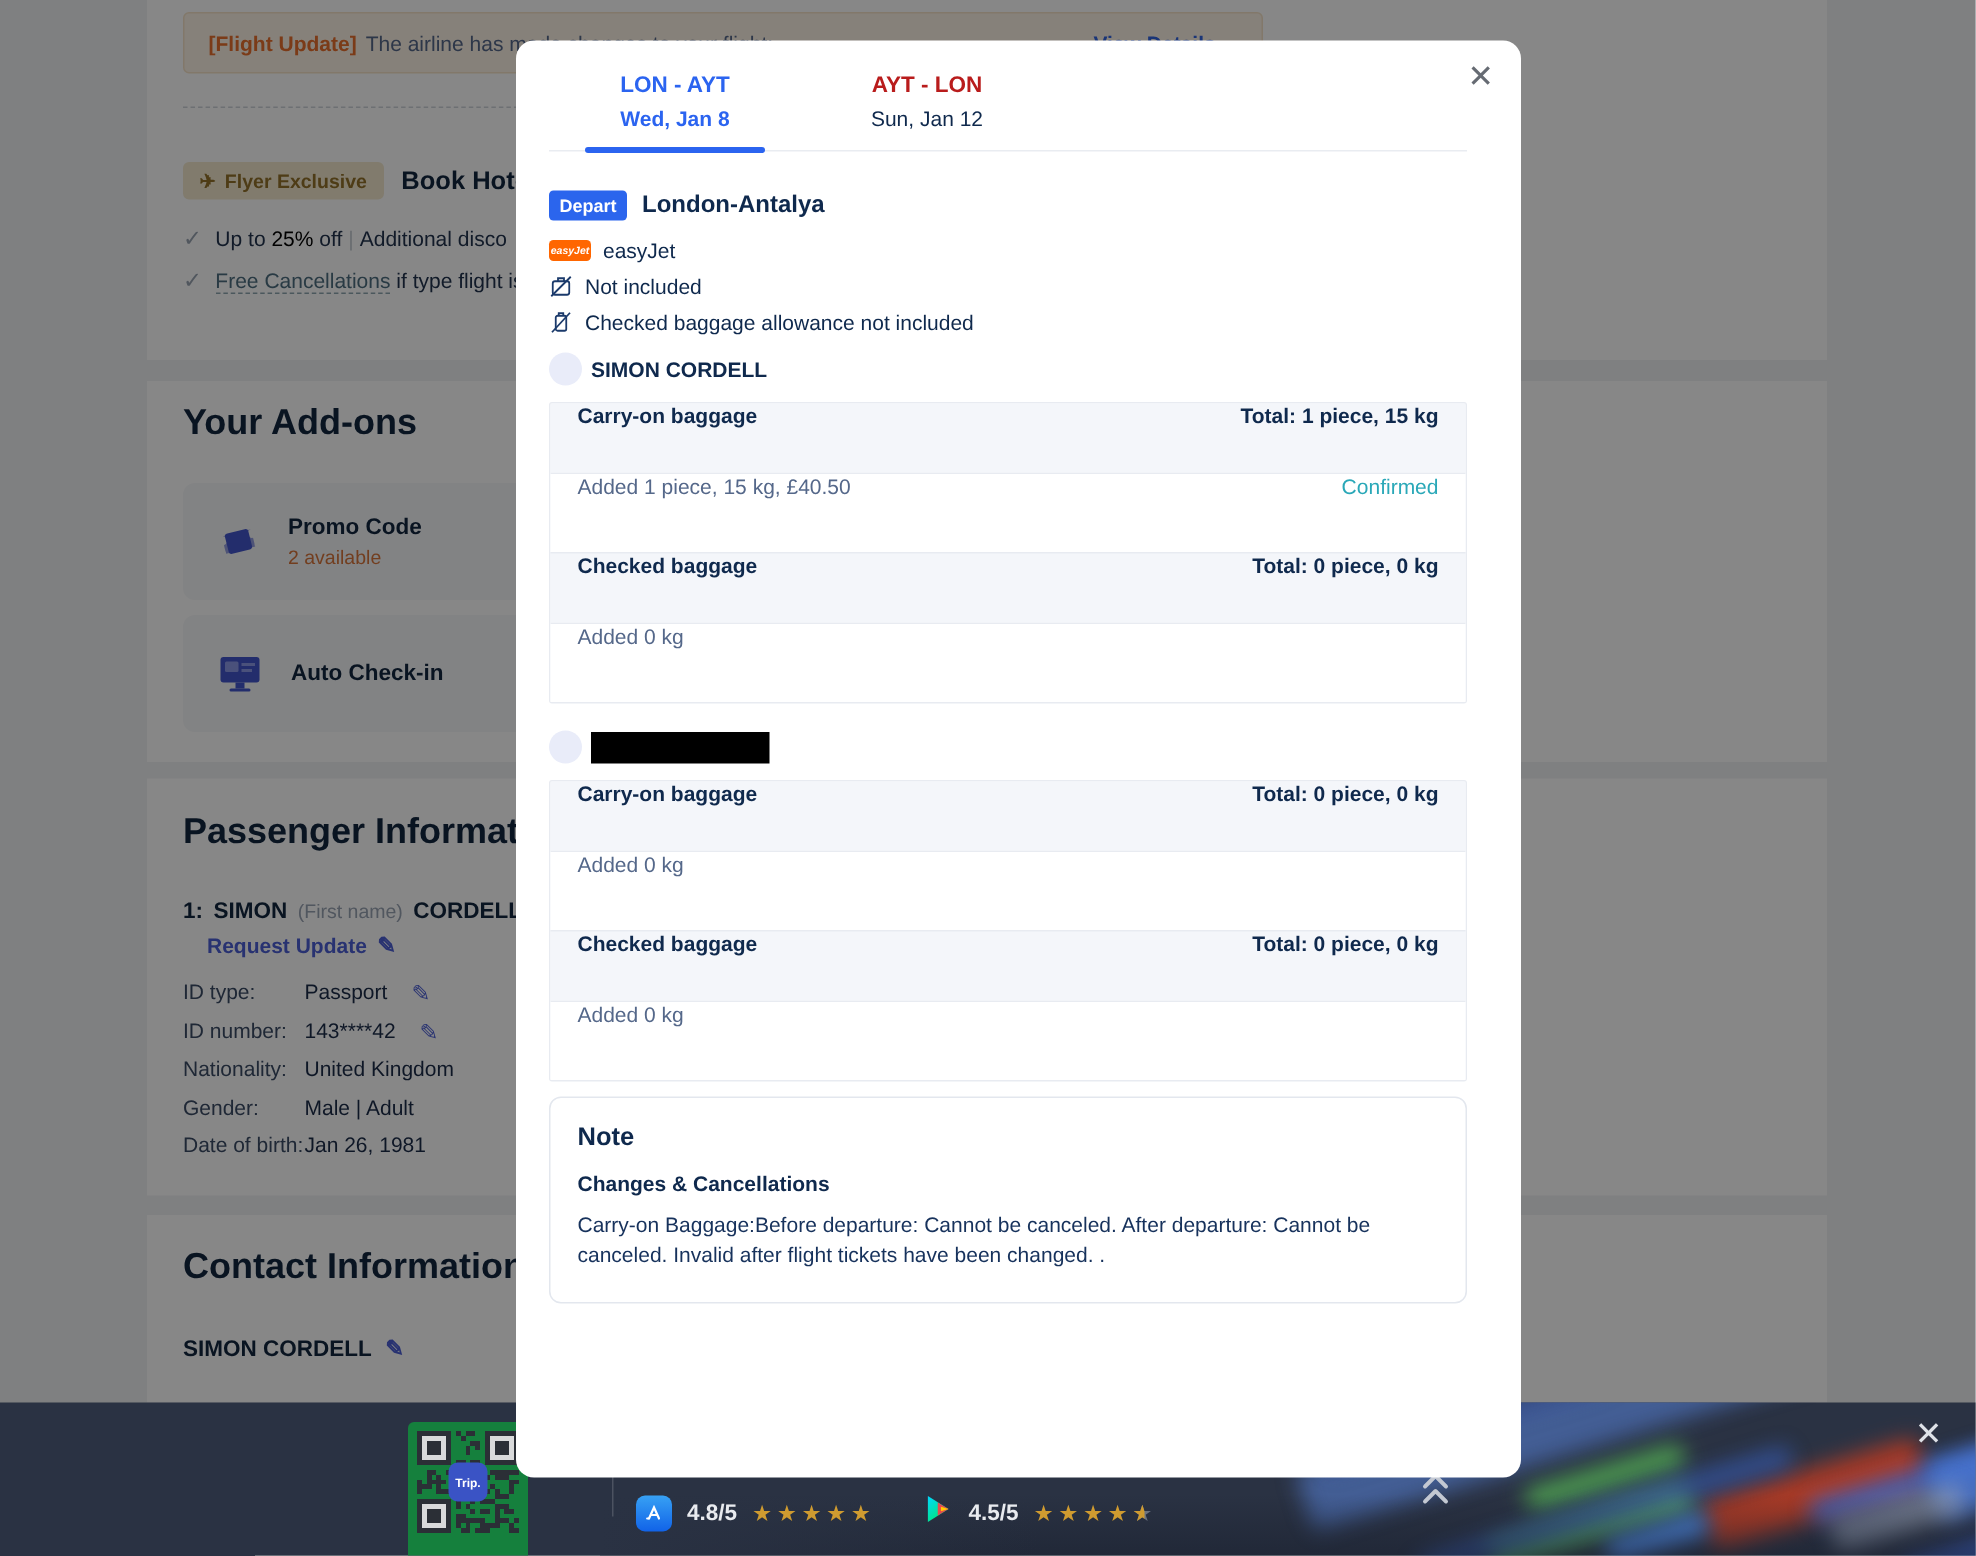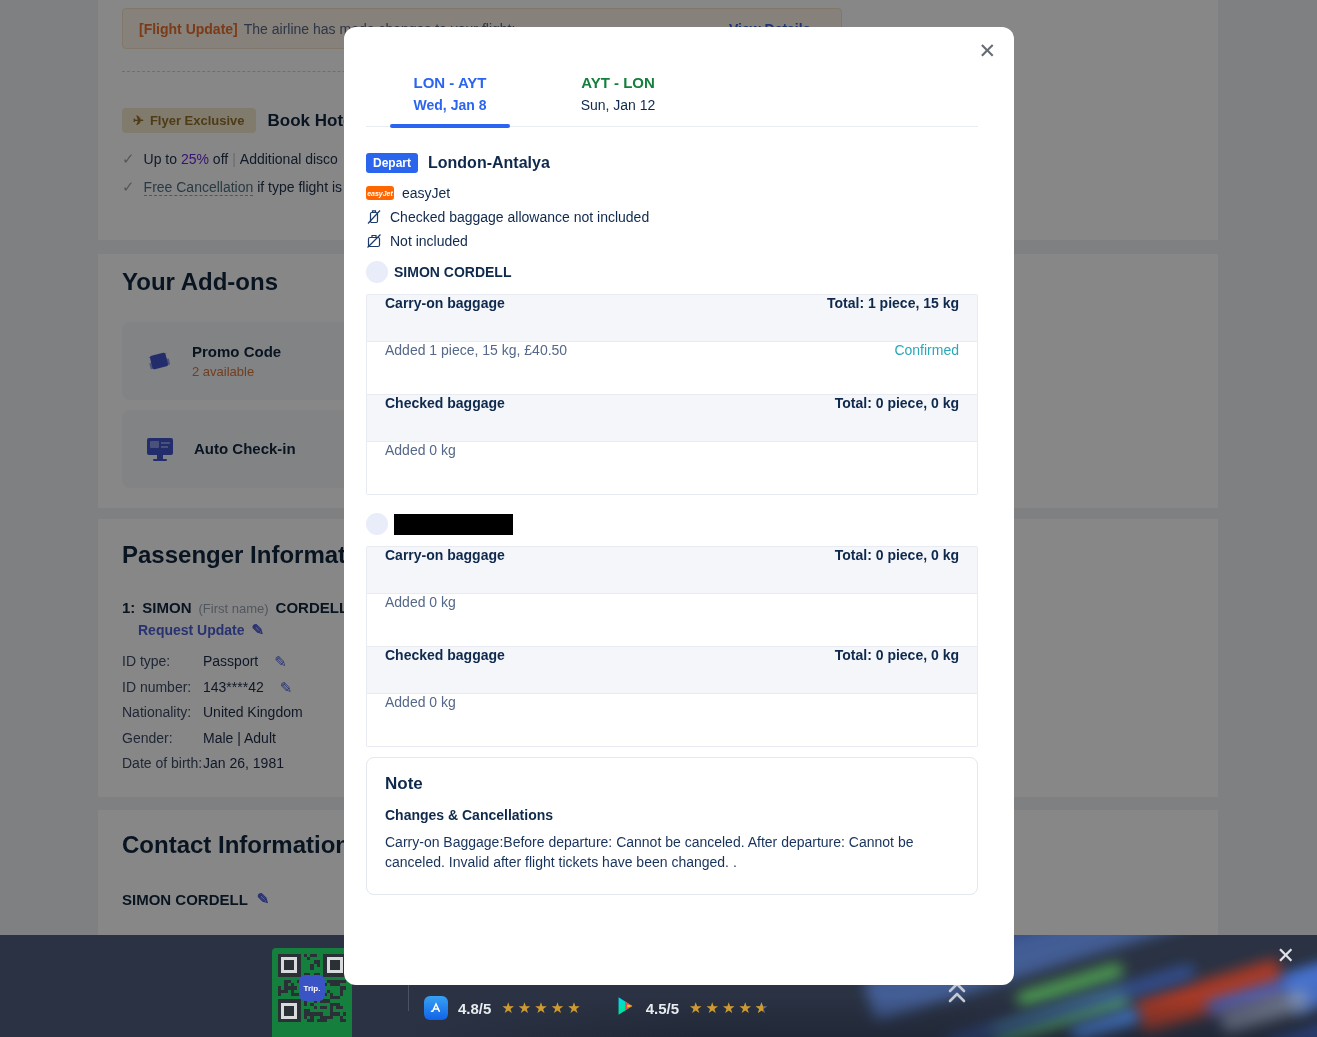--- a/index.html
+++ b/index.html
@@ -20,21 +20,21 @@
   .alert .act{margin-left:auto;color:#3264e0;font-weight:bold;cursor:pointer}
   .alert .act .chev{margin-left:6px}
   .dashed{position:absolute;left:24px;top:71px;width:720px;border-top:1px dashed #cfd3da}
   .flyer-row{position:absolute;left:24px;top:108px;display:flex;align-items:center;gap:12px}
   .flyer-badge{background:#f3e9cf;color:#93712a;font-size:13px;font-weight:bold;
     padding:5px 11px;border-radius:4px;display:flex;align-items:center;gap:6px}
   .flyer-title{font-size:17px;font-weight:bold;color:#12263f;white-space:nowrap}
   .perk{position:absolute;left:24px;display:flex;align-items:center;gap:9px;font-size:14px;
     color:#22344f;white-space:nowrap}
   .perk .chk{color:#9aa4b2;font-size:15px}
-  .hl-red{color:#6d28d9}
+  .hl-red{color:#000000}
   .sep{color:#c6ccd4;margin:0 4px}
   .fc-link{color:#4e6f80;border-bottom:1px dashed #8fa6b0;cursor:pointer}
   .h-section{font-size:24px;font-weight:bold;color:#12263f}
   .addon-card{position:absolute;left:24px;width:520px;height:78px;background:#f6f7f9;
     border-radius:8px;display:flex;align-items:center;padding-left:22px;box-sizing:border-box;cursor:pointer}
   .addon-txt{margin-left:18px}
   .addon-label{font-size:15px;font-weight:bold;color:#12263f}
   .addon-sub{font-size:13px;color:#d8763c;margin-top:4px}
   .pencil{color:#4c5fd6;font-size:15px;cursor:pointer}
   .name-row{position:absolute;left:24px;top:80px;font-size:15px;display:flex;align-items:baseline;gap:7px;white-space:nowrap}
@@ -88,23 +88,23 @@
   .banner-close{position:absolute;right:22px;top:8px;color:#dfe2e8;font-size:22px;cursor:pointer;z-index:3}
   .chevron-up{position:absolute;left:942px;top:980px;z-index:25;cursor:pointer}
   
   .modal{position:absolute;left:344px;top:27px;width:670px;height:958px;background:#fff;
     border-radius:12px;z-index:30;box-sizing:border-box;padding:20px 36px 0 22px}
   .modal-title{font-size:20px;font-weight:bold;color:#0f294d}
   .modal-close{position:absolute;top:12px;right:18px;font-size:21px;color:#666b73;cursor:pointer}
   .modal-sub{margin-top:10px;font-size:14px;line-height:17px;color:#0f294d;width:600px}
   .applink{display:inline-block;margin-top:2px;color:#2b64f0;border-bottom:1px dashed #2b64f0;
     padding-bottom:1px;cursor:pointer}
-  .tabs{margin-top:27px;display:flex;border-bottom:1px solid #e9ecf1;position:relative;height:52px}
+  .tabs{margin-top:1px;display:flex;border-bottom:1px solid #e9ecf1;position:relative;height:52px}
   .tab{width:168px;text-align:center;cursor:pointer;position:relative}
-  .tab-route{font-size:15px;font-weight:bold;color:#15803d}
+  .tab-route{font-size:15px;font-weight:bold;color:#b91c1c}
   .tab-date{font-size:14px;color:#0f294d;margin-top:6px}
   .tab.active .tab-route,.tab.active .tab-date{color:#2b64f0;font-weight:bold}
   .tab-underline{position:absolute;left:24px;bottom:-2px;width:120px;height:4px;background:#2b64f0;border-radius:2px}
   .depart-row{margin-top:26px;display:flex;align-items:center;gap:10px}
   .depart-badge{background:#2b65ed;color:#fff;font-size:12px;font-weight:bold;padding:3px 7px;border-radius:3px}
   .seg-title{font-size:16px;font-weight:bold;color:#0f294d}
   .airline-row{margin-top:12px;display:flex;align-items:center;gap:8px;font-size:14px}
   .ej-logo{width:28px;height:14px;background:#ff6600;border-radius:3px;color:#fff;font-size:7px;
     font-style:italic;font-weight:bold;display:flex;align-items:center;justify-content:center;overflow:hidden}
   .iconline{margin-top:8px;display:flex;align-items:center;gap:8px;font-size:14px;color:#0f294d}
@@ -148,21 +148,21 @@
     </div>
     <div class="perk" style="top:150px">
       <span class="chk">✓</span>
       <span>
         <span>Up to </span><span class="hl-red">25%</span><span> off</span><span class="sep">|</span><span>Additional disco</span>
       </span>
     </div>
     <div class="perk" style="top:178px">
       <span class="chk">✓</span>
       <span>
-        <span class="fc-link">Free Cancellation</span><span> if type flight is</span>
+        <span class="fc-link">Free Cancellations</span><span> if type flight is</span>
       </span>
     </div>
   </div>
 
   <div class="card cardB">
     <div class="h-section abs" style="left:24px;top:14px">Your Add-ons</div>
     <div class="addon-card" style="top:68px">
       <svg width="30" height="30" viewBox="0 0 30 30">
         <g transform="rotate(-14 15 15)" fill="#4356cc">
           <path d="M5 9 h20 a3 3 0 0 0 0 6 v4 a3 3 0 0 0 0 2 h-20 a3 3 0 0 0 0 -2 v-4 a3 3 0 0 0 0 -6z" opacity="0.55"></path>
@@ -438,34 +438,34 @@
   <div class="depart-row">
     <span class="depart-badge">Depart</span>
     <span class="seg-title">London-Antalya</span>
   </div>
   <div class="airline-row">
     <span class="ej-logo">easyJet</span>
     <span>easyJet</span>
   </div>
   <div class="iconline">
     <svg width="16" height="16" viewBox="0 0 16 16" fill="none" stroke="#1b3a6b" stroke-width="1.2">
+      <rect x="2.5" y="4.5" width="11" height="9" rx="1.5"></rect>
+      <path d="M6 4.5 V2.5 h4 v2"></path>
+      <line x1="1.5" y1="14.5" x2="14.5" y2="1.5"></line>
+    </svg>
+    <span>Not included</span>
+  </div>
+  <div class="iconline">
+    <svg width="16" height="16" viewBox="0 0 16 16" fill="none" stroke="#1b3a6b" stroke-width="1.2">
       <rect x="4.5" y="3.5" width="7" height="10" rx="1.2"></rect>
       <path d="M6.5 3.5 V1.8 h3 v1.7"></path>
       <line x1="2" y1="14.5" x2="14" y2="1.5"></line>
     </svg>
     <span>Checked baggage allowance not included</span>
   </div>
-  <div class="iconline">
-    <svg width="16" height="16" viewBox="0 0 16 16" fill="none" stroke="#1b3a6b" stroke-width="1.2">
-      <rect x="2.5" y="4.5" width="11" height="9" rx="1.5"></rect>
-      <path d="M6 4.5 V2.5 h4 v2"></path>
-      <line x1="1.5" y1="14.5" x2="14.5" y2="1.5"></line>
-    </svg>
-    <span>Not included</span>
-  </div>
 
   <div class="pax-row">
     <span class="avatar"></span>
     <span class="pax-name">SIMON CORDELL</span>
   </div>
 
   <div class="bag-table">
     <div class="bag-row head">
       <span>Carry-on baggage</span>
       <span>Total: 1 piece, 15 kg</span>

